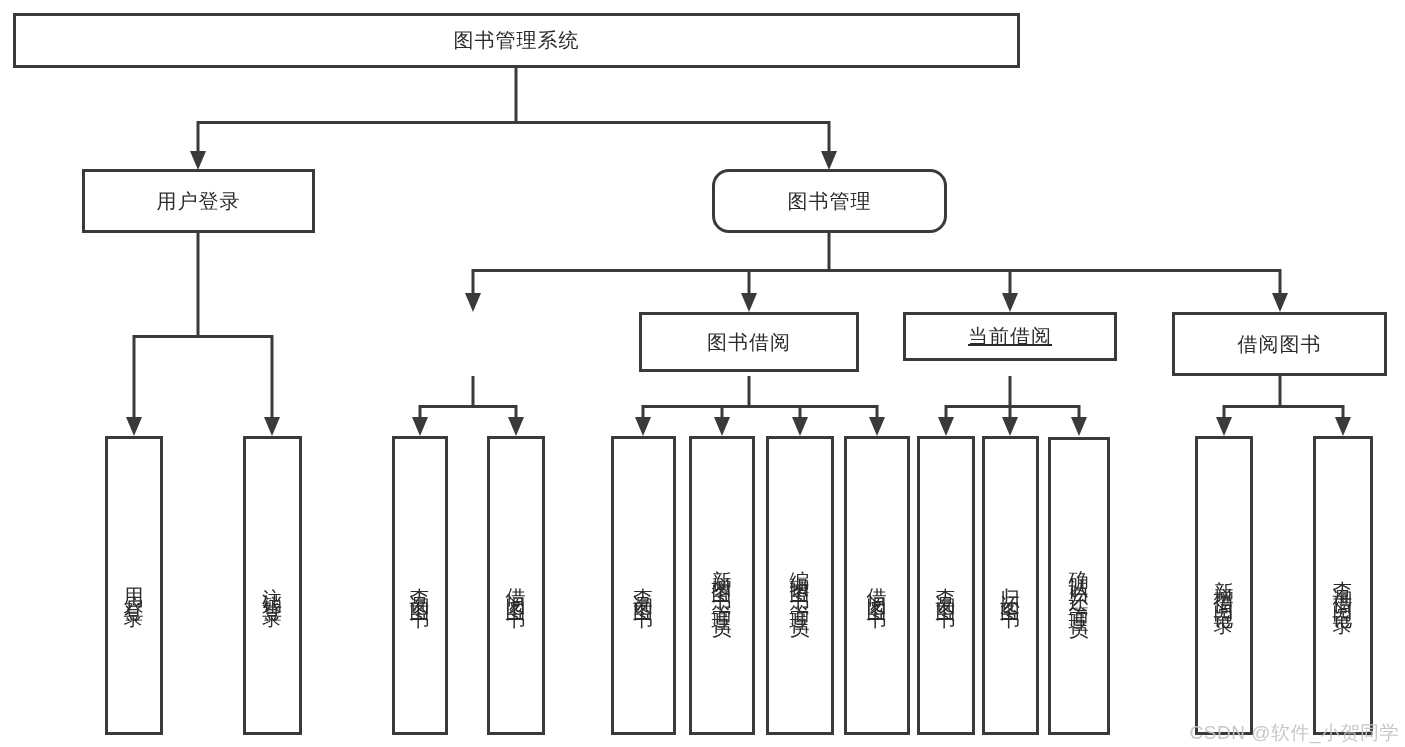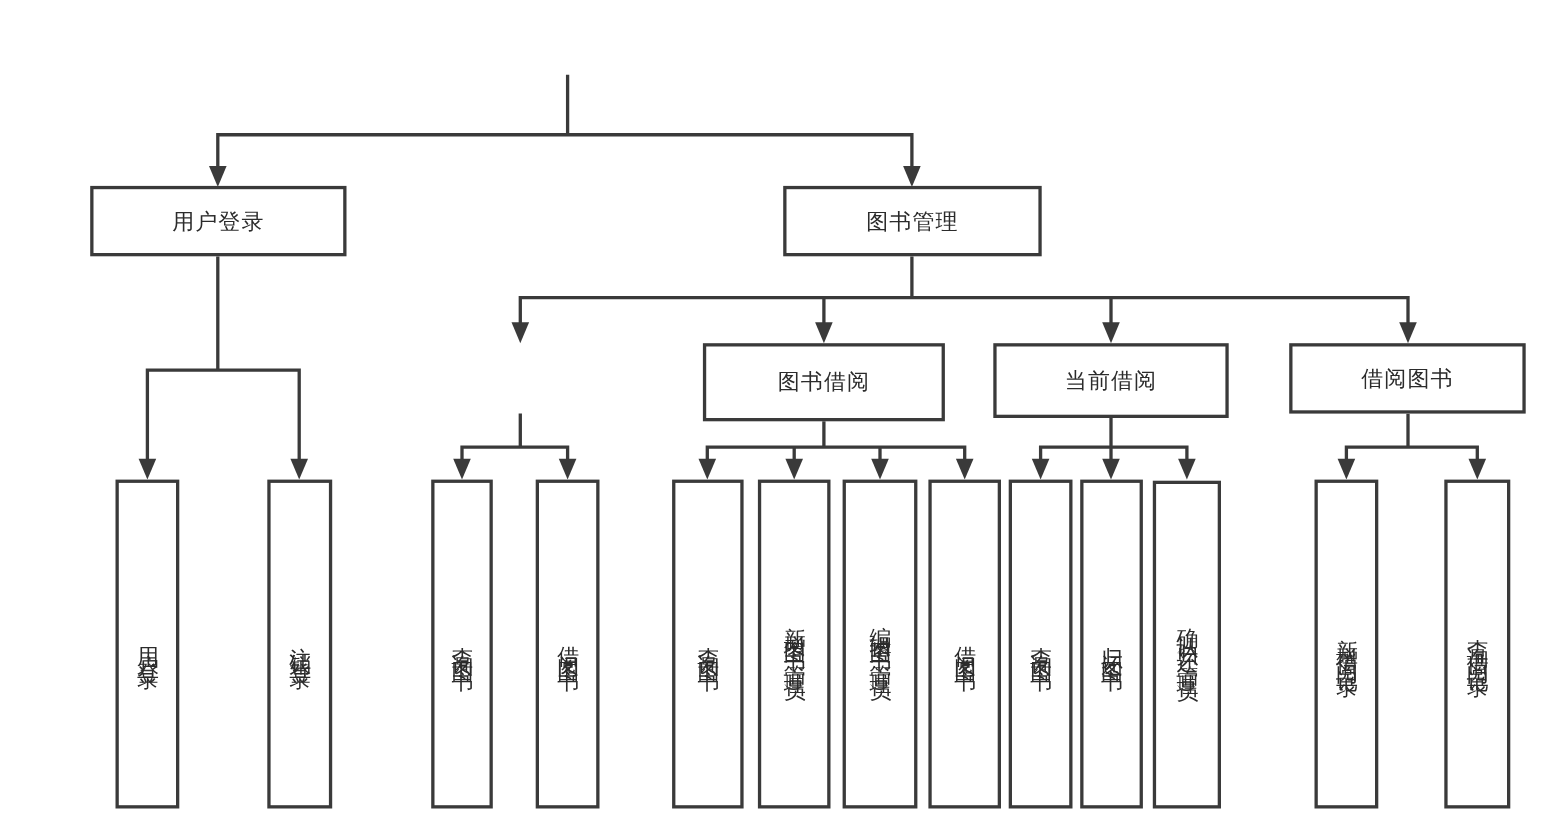--- a/index.html
+++ b/index.html
@@ -59,32 +59,35 @@
         <polygon stroke="none" points="1071,417 1087,417 1079,436"></polygon>
       </g>
       <g>
         <path fill="none" d="M1280,376 V405 M1224,406.5 H1343 M1224,405 V419 M1343,405 V419"></path>
         <polygon stroke="none" points="1216,417 1232,417 1224,436"></polygon>
         <polygon stroke="none" points="1335,417 1351,417 1343,436"></polygon>
       </g>
     </g>
   </svg>
 
+  <div class="box hbox" style="left:13px;top:13px;width:1007px;height:55px;">
+    <span>图书管理系统</span>
+  </div>
 
   <div class="box hbox" style="left:82px;top:169px;width:233px;height:64px;">
     <span>用户登录</span>
   </div>
-  <div class="box hbox" style="left:712px;top:169px;width:235px;height:64px;">
+  <div class="box hbox" style="left:712px;top:169px;width:235px;height:64px;border-radius:17px;">
     <span>图书管理</span>
   </div>
 
-  <div class="box hbox" style="left:639px;top:312px;width:220px;height:71px;">
+  <div class="box hbox" style="left:639px;top:312px;width:220px;height:60px;">
     <span>图书借阅</span>
   </div>
-  <div class="box hbox" style="left:903px;top:312px;width:214px;height:68px;">
+  <div class="box hbox" style="left:903px;top:312px;width:214px;height:49px;text-decoration:underline;">
     <span>当前借阅</span>
   </div>
   <div class="box hbox" style="left:1172px;top:312px;width:215px;height:64px;">
     <span>借阅图书</span>
   </div>
 
   <div class="box vbox" style="left:105px;top:436px;width:58px;height:299px;">
     <span class="vtext">用户登录</span>
   </div>
   <div class="box vbox" style="left:243px;top:436px;width:59px;height:299px;">
@@ -121,13 +124,14 @@
     <span class="vtext">确认归还（管理员）</span>
   </div>
 
   <div class="box vbox" style="left:1195px;top:436px;width:58px;height:299px;">
     <span class="vtext">新增借阅记录</span>
   </div>
   <div class="box vbox" style="left:1313px;top:436px;width:60px;height:299px;">
     <span class="vtext">查询借阅记录</span>
   </div>
 
+  <div class="watermark">CSDN @软件_小贺同学</div>
 </div>
 
 </body></html>

